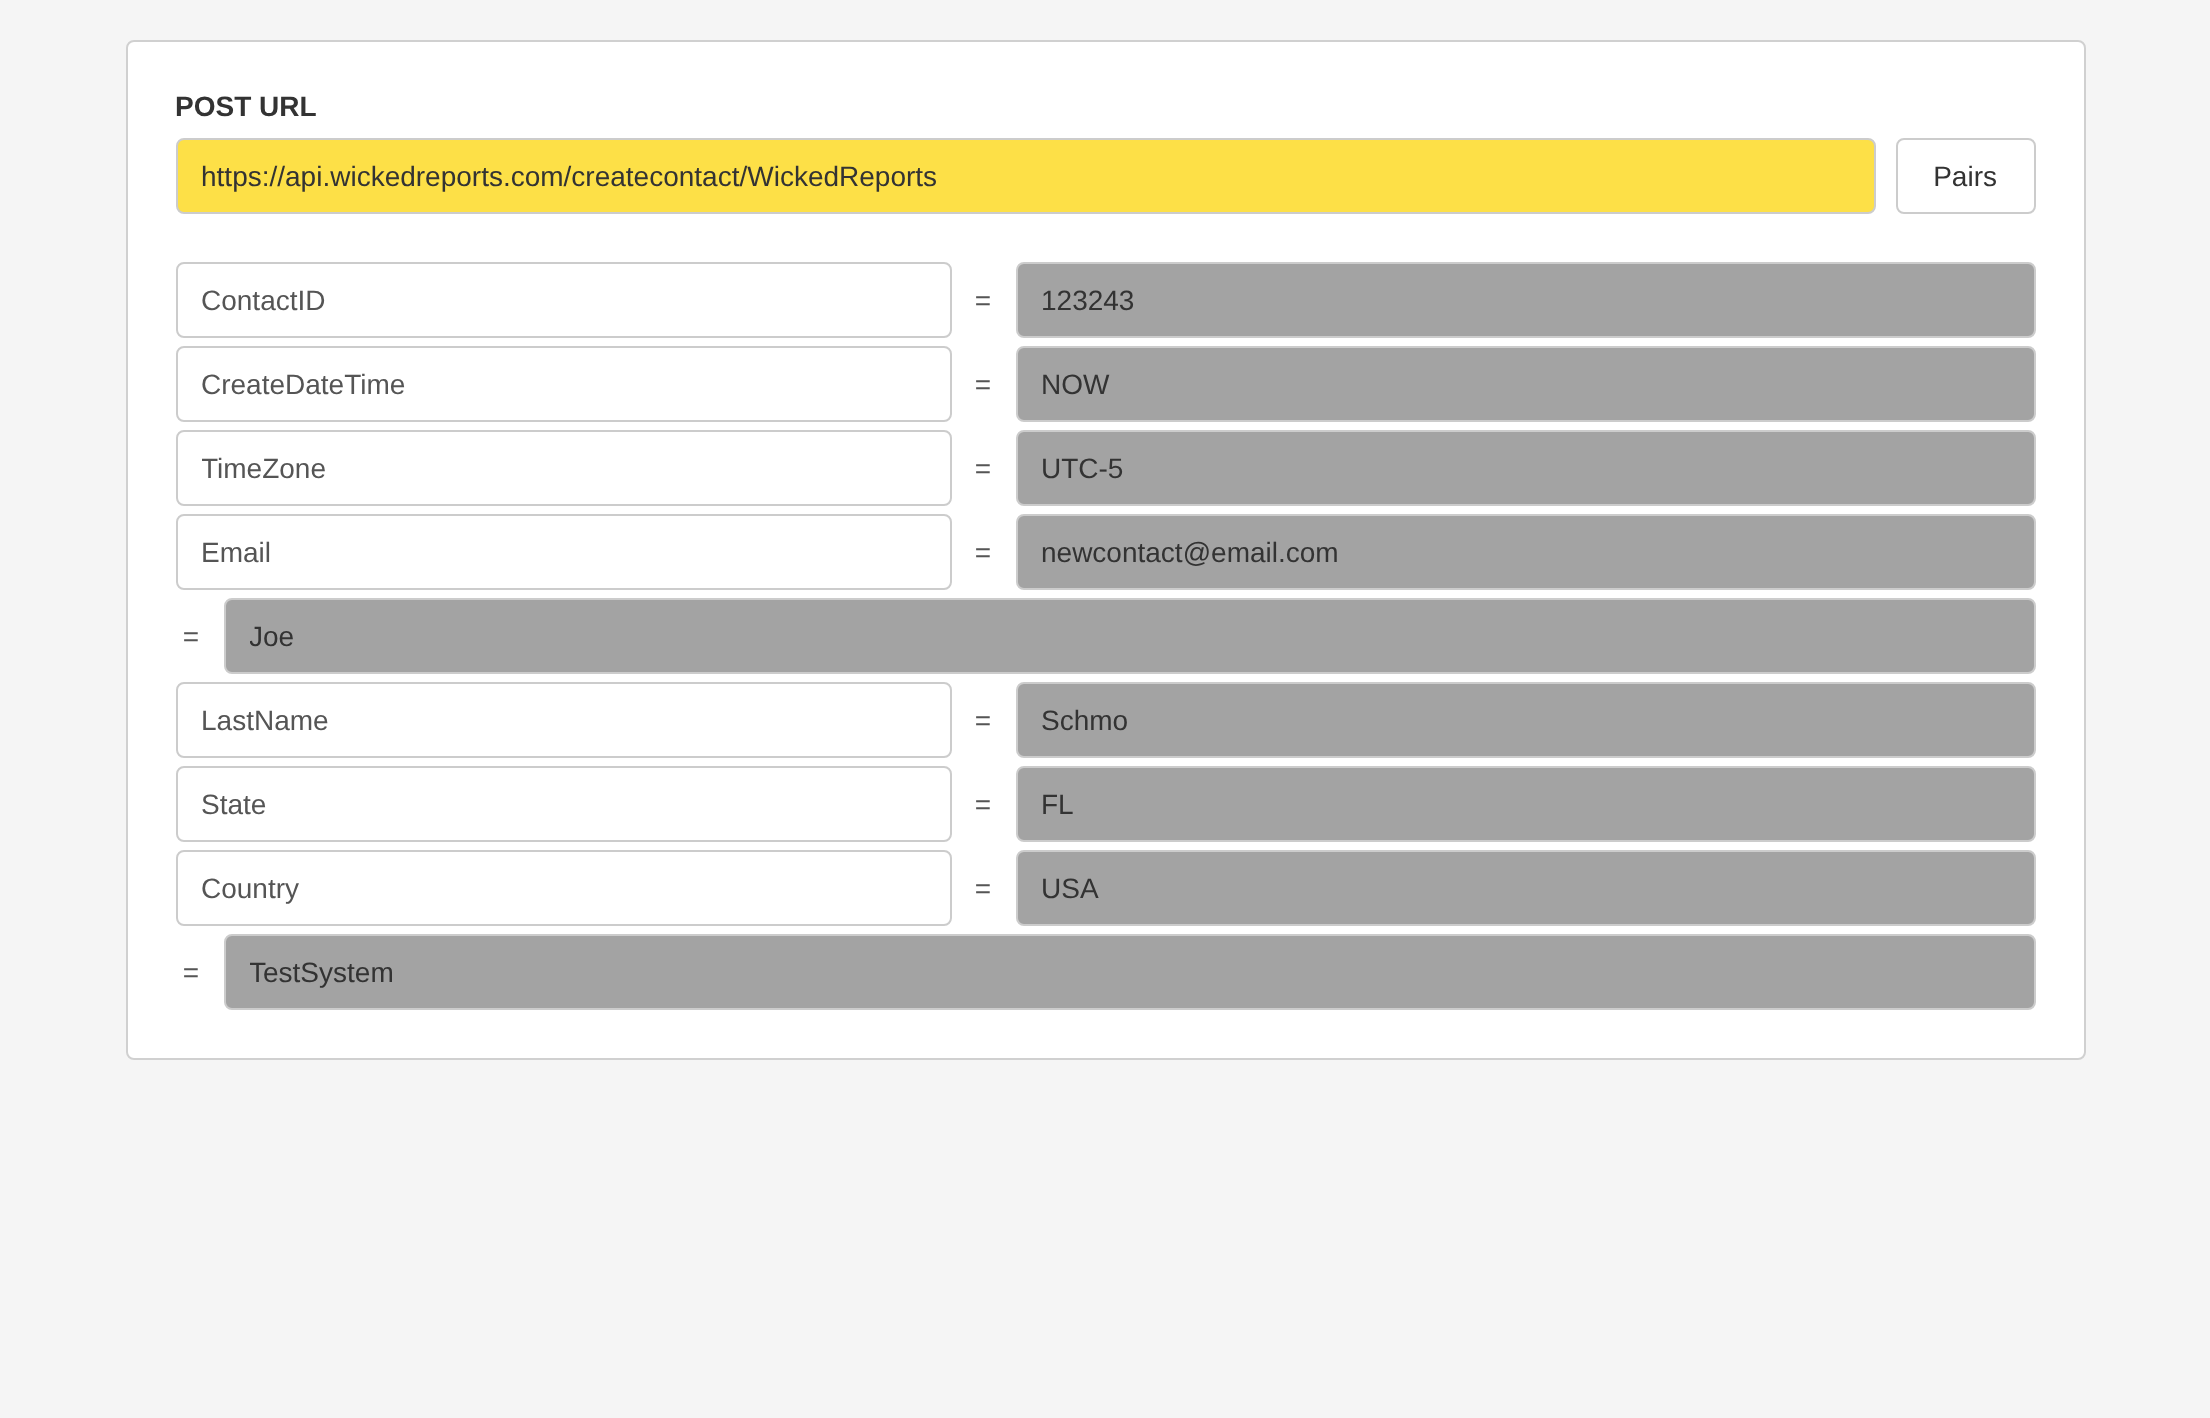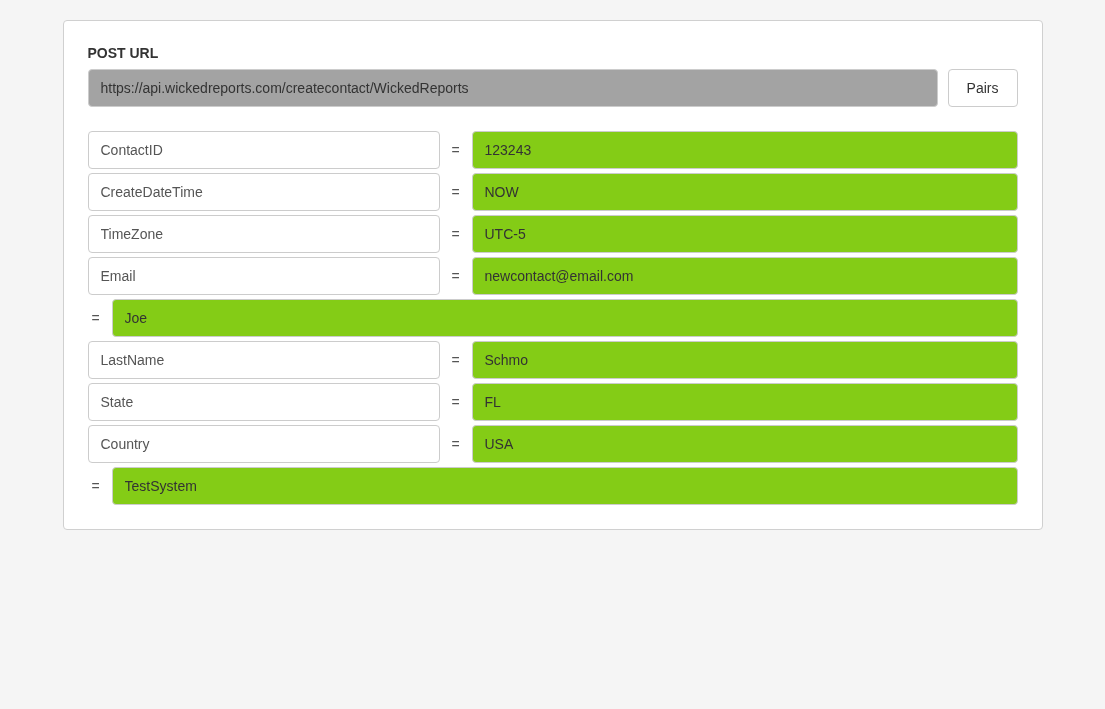--- a/index.html
+++ b/index.html
@@ -41,21 +41,21 @@
       margin-bottom: 24px;
     }
 
     .post-url-input {
       flex: 1;
       border: 1px solid #ccc;
       border-radius: 4px;
       padding: 10px 12px;
       font-size: 14px;
       color: #333;
-      background: #a3a3a3;
+      background: #fde047;
       outline: none;
     }
 
     .merge-button {
       border: 1px solid #ccc;
       background: #fff;
       border-radius: 4px;
       padding: 10px 18px;
       font-size: 14px;
       color: #333;
@@ -75,21 +75,21 @@
       gap: 4px;
     }
 
     .pair-row {
       display: flex;
       align-items: center;
       gap: 8px;
     }
 
     .name-input {
-      width: 352px;
+      width: 388px;
       border: 1px solid #ccc;
       border-radius: 4px;
       padding: 10px 12px;
       font-size: 14px;
       color: #555;
       background: #fff;
       outline: none;
     }
 
     .equals-sign {
@@ -100,21 +100,21 @@
       flex-shrink: 0;
     }
 
     .value-input {
       flex: 1;
       border: 1px solid #ccc;
       border-radius: 4px;
       padding: 10px 12px;
       font-size: 14px;
       color: #333;
-      background: #84cc16;
+      background: #a3a3a3;
       outline: none;
     }
   </style>
 </head>
 <body>
 
 <div class="main-container">
 
   <div class="post-url-label">POST URL</div>
 

